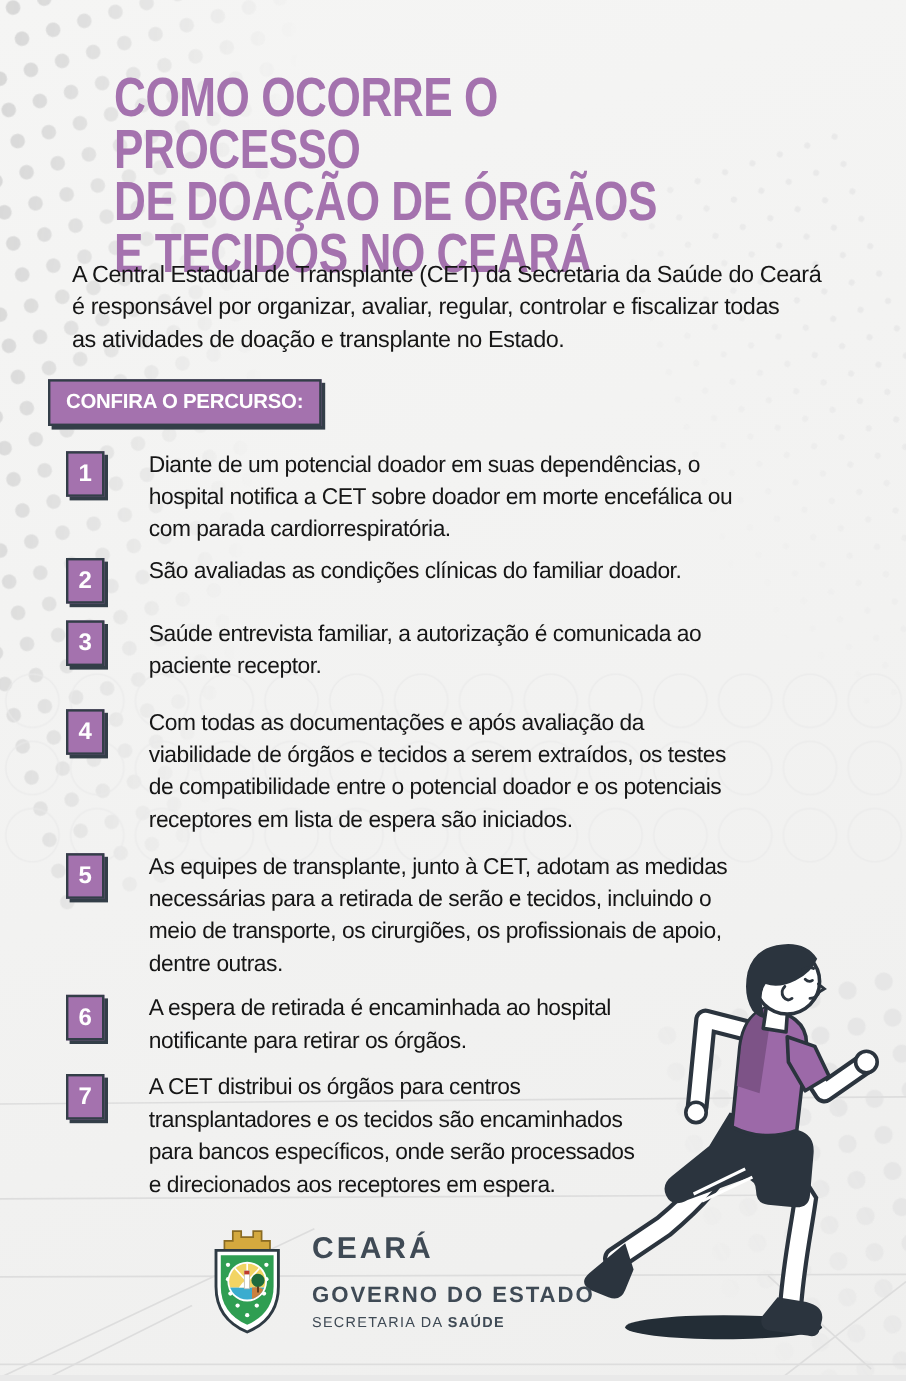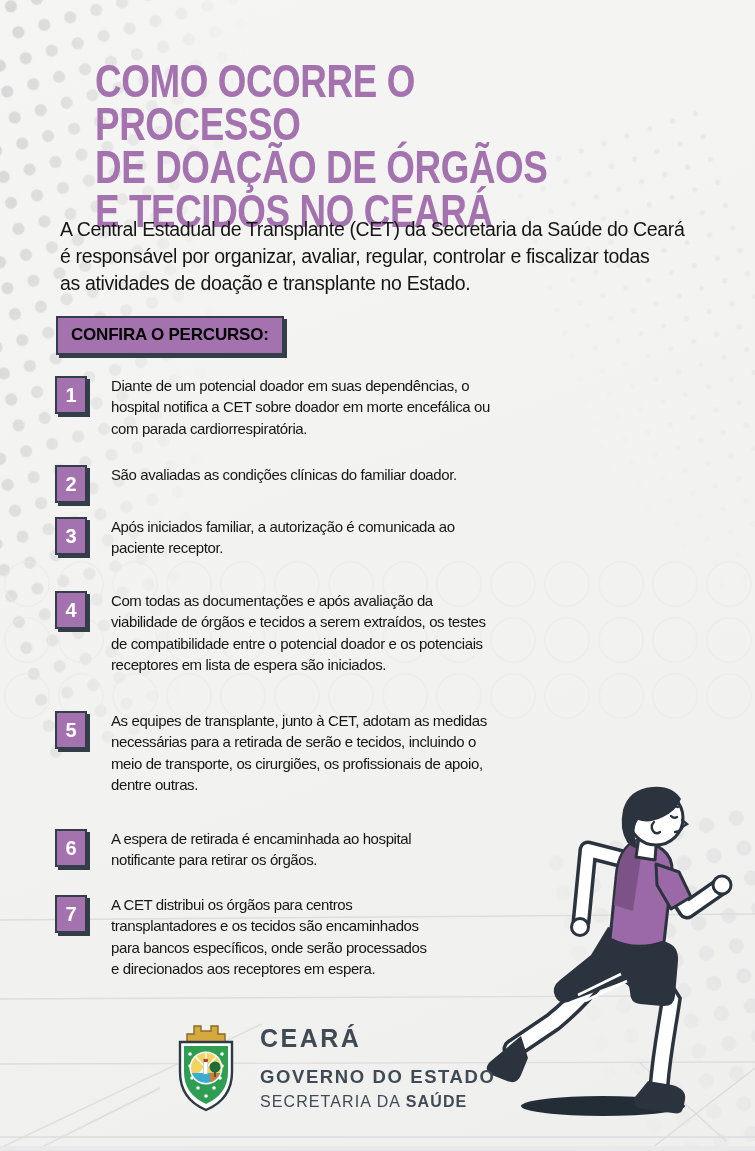--- a/index.html
+++ b/index.html
@@ -49,48 +49,48 @@
     letter-spacing:-.5px;color:#a472ae;
     white-space:pre-line;
     transform:scaleX(.8);transform-origin:left top;
   }
   .intro{
     position:absolute;left:60px;top:216px;width:660px;
     font-size:19.5px;line-height:1.38;letter-spacing:-.35px;
     white-space:pre-line;color:#161616;
   }
   .badge{
-    position:absolute;left:56px;top:316px;
+    position:absolute;left:40px;top:316px;
     background:#a472ae;border:2px solid #333e48;
     box-shadow:3px 3px 0 0 #333e48;
-    color:#000000;font-size:17px;font-weight:bold;letter-spacing:-.2px;
+    color:#ffffff;font-size:17px;font-weight:bold;letter-spacing:-.2px;
     padding:7px 13px 8px;
   }
   
   .step{position:absolute;left:55px;display:flex;align-items:flex-start;}
   .step-num{
     flex:0 0 auto;width:28px;height:34px;margin-top:1px;
     background:#a472ae;border:2px solid #333e48;
     box-shadow:3px 3px 0 0 #333e48;
     color:#fff;font-size:20px;font-weight:bold;
     display:flex;align-items:center;justify-content:center;
   }
   .step-text{
-    margin-left:24px;width:590px;
-    font-size:15px;line-height:1.42;letter-spacing:-.4px;
+    margin-left:37px;width:590px;
+    font-size:19px;line-height:1.42;letter-spacing:-.4px;
     white-space:pre-line;color:#161616;
   }
   .s1{top:375px}.s2{top:464px}.s3{top:516px}.s4{top:590px}
   .s5{top:710px}.s6{top:828px}.s7{top:894px}
   
   .logo{position:absolute;left:166px;top:1020px;display:flex;align-items:center;}
   .logo-text{margin-left:14px;color:#3f4a55;}
   .logo-state{font-size:25px;font-weight:bold;letter-spacing:2.5px;line-height:1;}
   .logo-gov{font-size:18.5px;font-weight:bold;letter-spacing:1.6px;margin-top:17px;line-height:1;}
-  .logo-sec{font-size:16px;letter-spacing:1.1px;margin-top:8px;line-height:1;}
+  .logo-sec{font-size:12px;letter-spacing:1.1px;margin-top:8px;line-height:1;}
   .logo-sec b{font-weight:bold;}
   
   .runner{position:absolute;left:475px;top:780px;width:280px;height:347px;}
 </style>
 </head>
 <body>
 
 <div class="poster">
 
   <div class="halftone-tl"></div>
@@ -125,21 +125,21 @@
     <div class="step-text">Diante de um potencial doador em suas dependências, o
 hospital notifica a CET sobre doador em morte encefálica ou
 com parada cardiorrespiratória.</div>
   </div>
   <div class="step s2">
     <div class="step-num">2</div>
     <div class="step-text">São avaliadas as condições clínicas do familiar doador.</div>
   </div>
   <div class="step s3">
     <div class="step-num">3</div>
-    <div class="step-text">Após iniciados familiar, a autorização é comunicada ao
+    <div class="step-text">Saúde entrevista familiar, a autorização é comunicada ao
 paciente receptor.</div>
   </div>
   <div class="step s4">
     <div class="step-num">4</div>
     <div class="step-text">Com todas as documentações e após avaliação da
 viabilidade de órgãos e tecidos a serem extraídos, os testes
 de compatibilidade entre o potencial doador e os potenciais
 receptores em lista de espera são iniciados.</div>
   </div>
   <div class="step s5">

